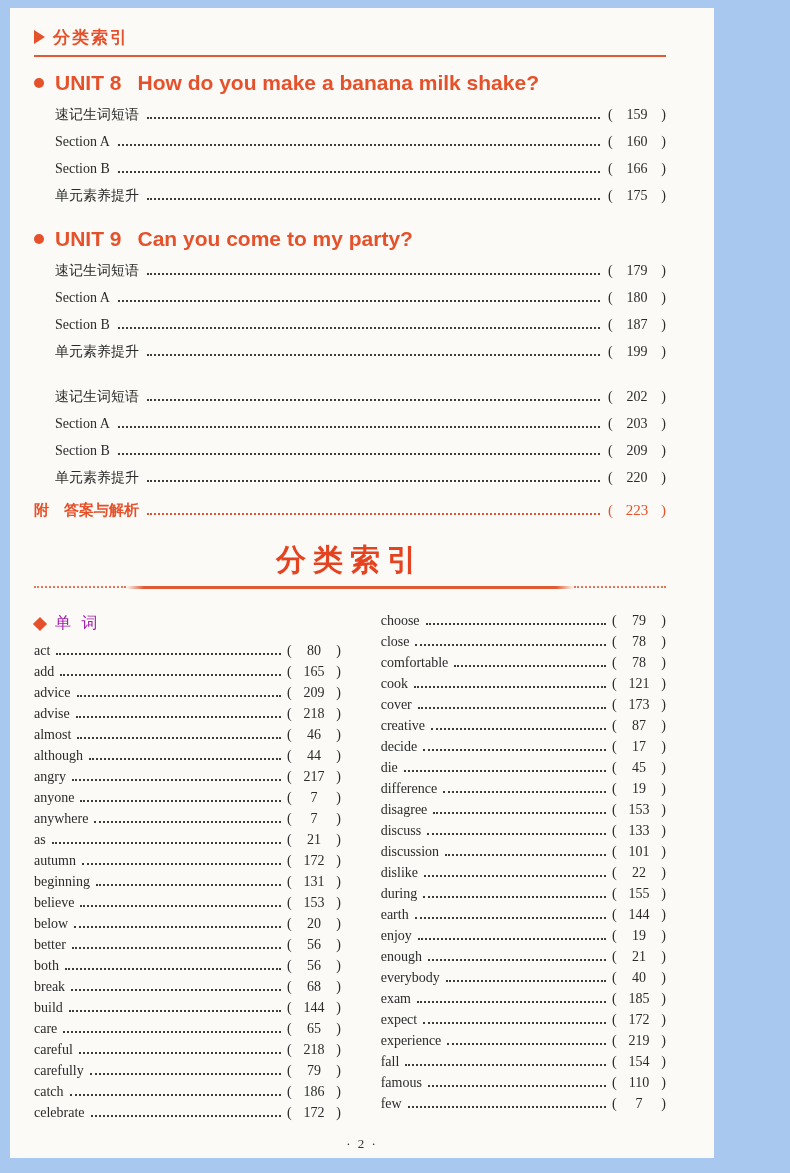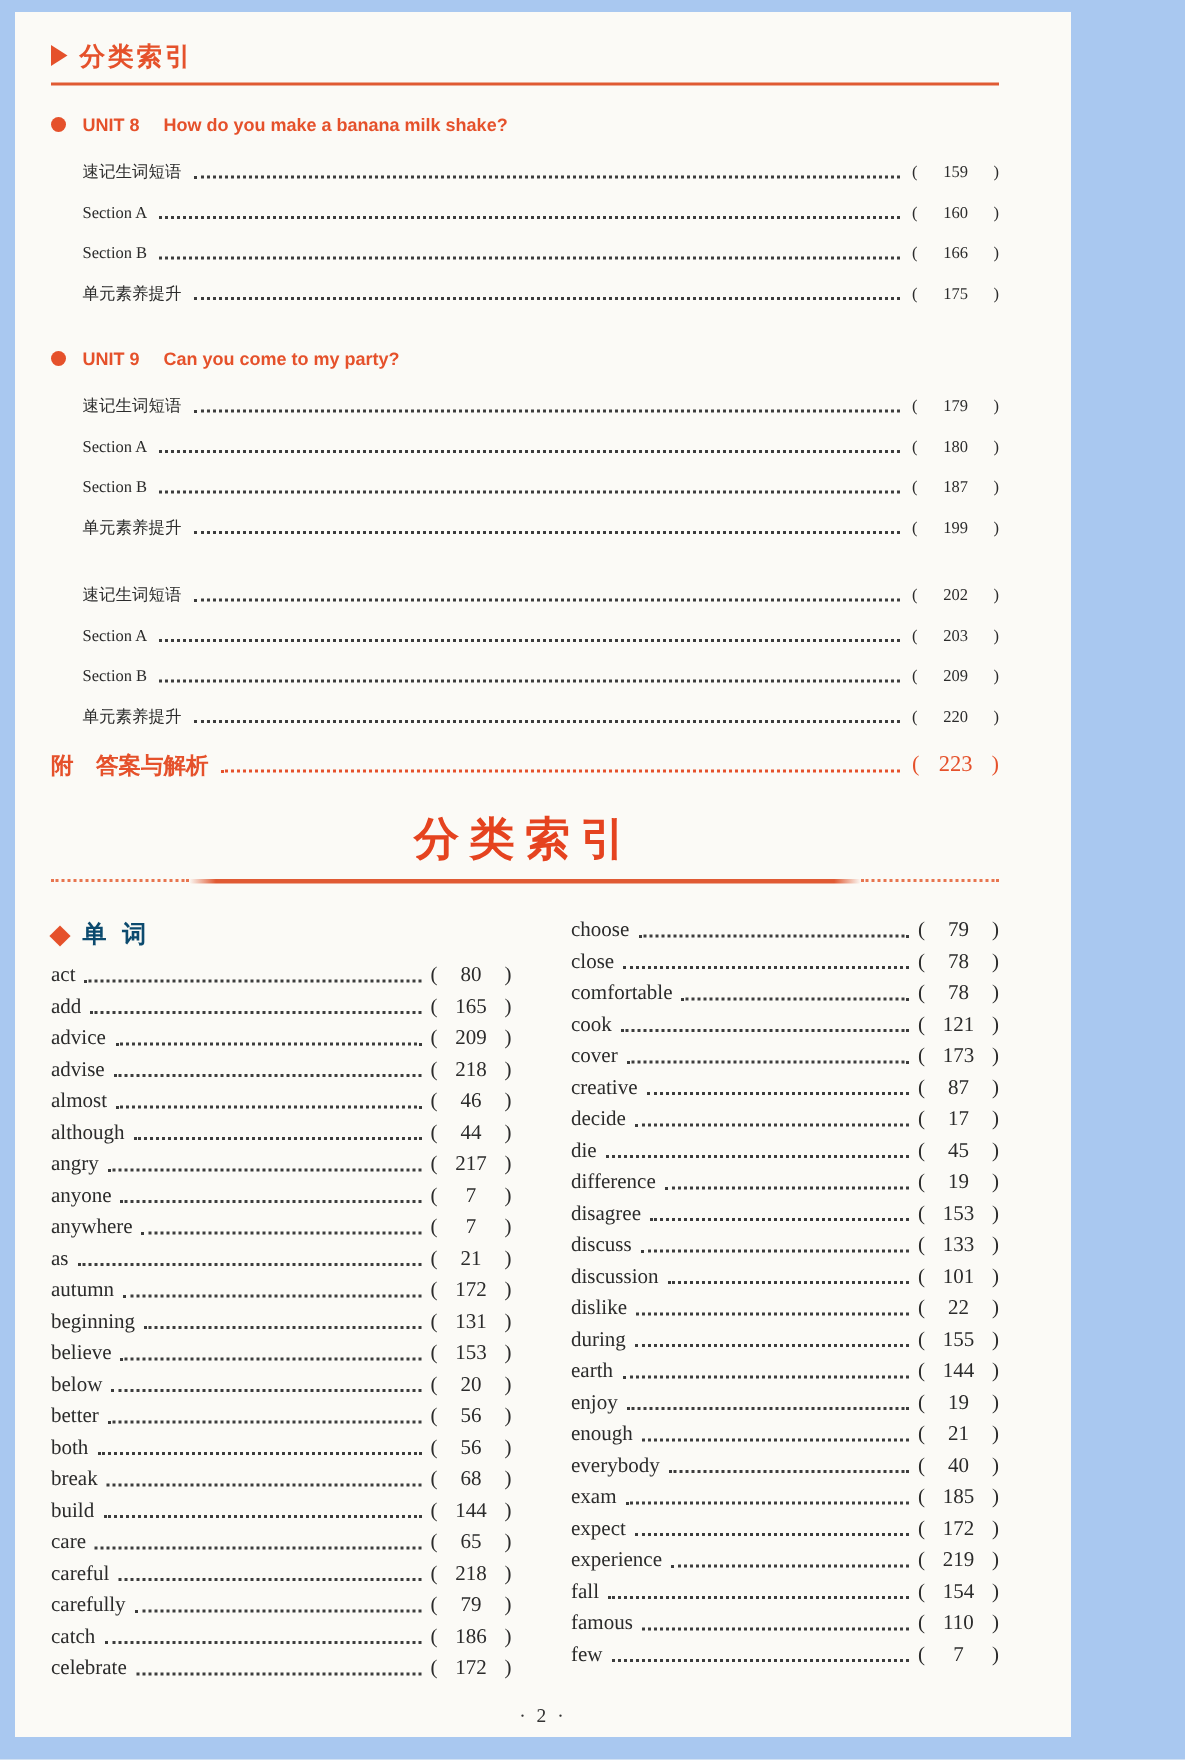--- a/index.html
+++ b/index.html
@@ -25,25 +25,25 @@
   .band-title{
     font-family:"Liberation Sans","DejaVu Sans",sans-serif;
     font-size:17px;font-weight:700;color:#e5512b;letter-spacing:2px;
   }
   .band-rule{height:2px;background:#e05a33;margin-top:5px;}
   
   .unit{margin-top:18px;}
   .unit:first-child{margin-top:14px;}
   .unit-head{display:flex;align-items:center;height:24px;margin-bottom:6px;
     font-family:"Liberation Sans","DejaVu Sans",sans-serif;
-    font-weight:700;color:#e5512b;font-size:12px;}
+    font-weight:700;color:#e5512b;font-size:21px;}
   .unit-dot{width:10px;height:10px;border-radius:50%;background:#e5512b;margin-right:11px;flex:0 0 auto;}
   .unit-no{margin-right:16px;white-space:nowrap;}
   .unit-title{white-space:nowrap;}
-  .toc-row{display:flex;align-items:center;height:27px;font-size:11px;color:#2b2b2b;padding-left:21px;}
+  .toc-row{display:flex;align-items:center;height:27px;font-size:14px;color:#2b2b2b;padding-left:21px;}
   .toc-row .lbl{white-space:nowrap;}
   .leader{flex:1;border-bottom:2px dotted #3c3c3c;height:2px;margin:0 8px;position:relative;top:2px;}
   .pg{display:inline-flex;justify-content:space-between;width:58px;flex:0 0 auto;}
   .pg .num{flex:1;text-align:center;}
   
   .appendix{display:flex;align-items:center;height:27px;margin-top:6px;color:#e5512b;font-size:15px;}
   .appendix .pre{font-family:"Liberation Sans","DejaVu Sans",sans-serif;font-weight:700;margin-right:15px;}
   .appendix .lbl{font-family:"Liberation Sans","DejaVu Sans",sans-serif;font-weight:700;}
   .appendix .leader{border-bottom-color:#e5512b;}
   
@@ -55,21 +55,21 @@
   .deco{display:flex;align-items:center;margin-top:2px;height:6px;}
   .deco .dots{width:92px;border-top:2px dotted #e8754f;height:0;}
   .deco .bar{flex:1;height:3px;background:linear-gradient(90deg,rgba(224,90,51,0) 0%,#e05a33 4%,#e05a33 96%,rgba(224,90,51,0) 100%);border-radius:2px;}
   
   .words{display:flex;margin-top:20px;}
   .wcol-left{width:340px;}
   .wgap{width:44px;}
   .wcol-right{width:316px;}
   .words-head{display:flex;align-items:center;height:27px;margin-bottom:3px;
     font-family:"Liberation Sans","DejaVu Sans",sans-serif;
-    font-size:16px;font-weight:700;color:#0c4a6e;letter-spacing:3px;}
+    font-size:16px;font-weight:400;color:#a21caf;letter-spacing:3px;}
   .diamond{width:10px;height:10px;background:#e5512b;transform:rotate(45deg);margin:0 10px 0 1px;flex:0 0 auto;}
   .word-row{display:flex;align-items:center;height:21px;font-size:14px;color:#2b2b2b;}
   .word-row .lbl{white-space:nowrap;}
   .word-row .pg{width:54px;}
   .word-row .leader{margin:0 6px;}
   
   .footer{position:absolute;left:0;right:0;bottom:6px;text-align:center;
     font-size:13px;color:#333;letter-spacing:2px;}
 </style>
 </head>

